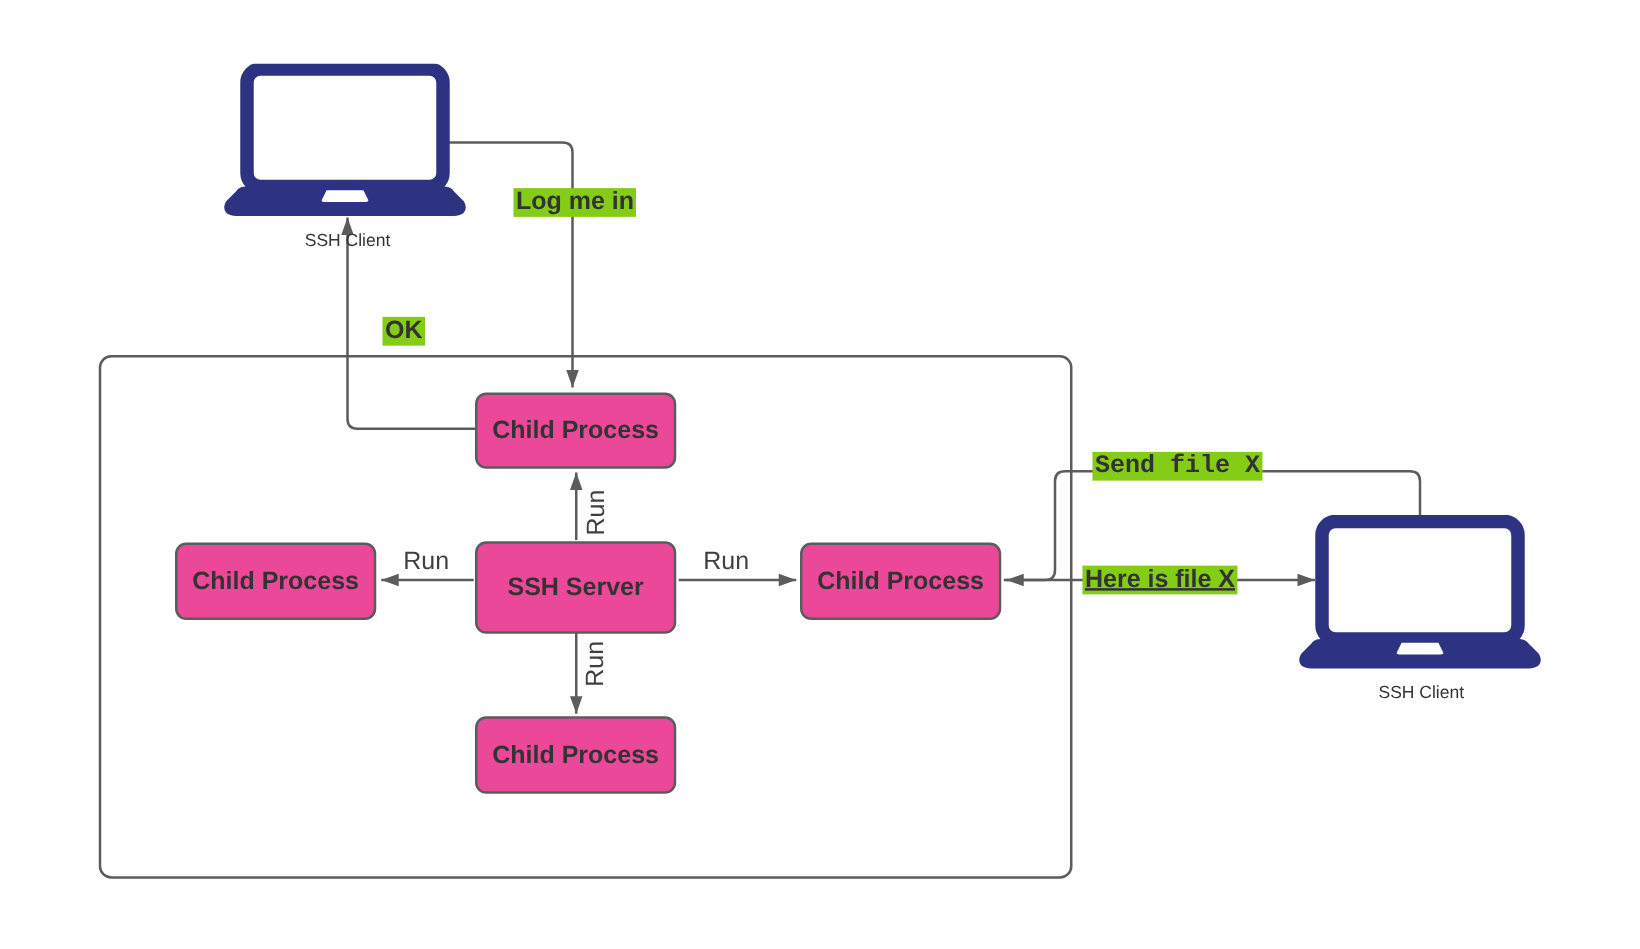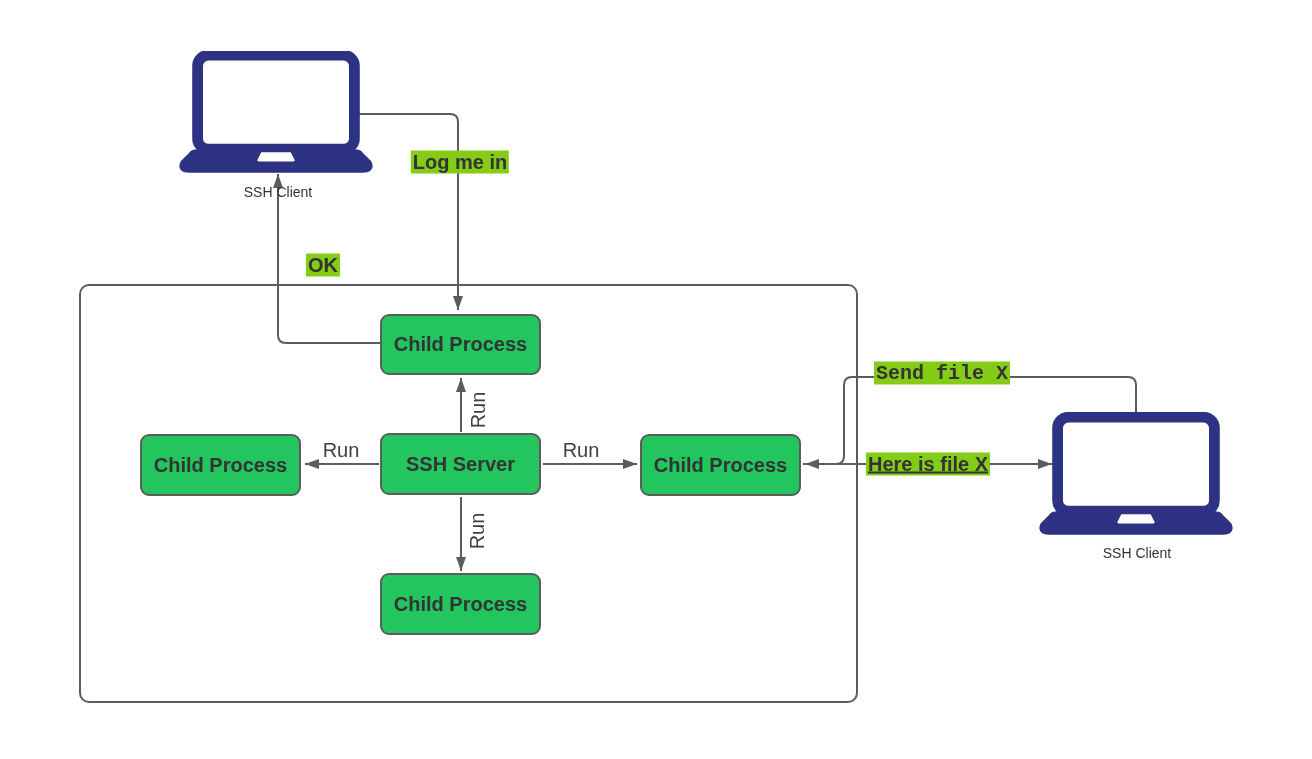--- a/index.html
+++ b/index.html
@@ -10,21 +10,21 @@
     font-family:"Liberation Sans", sans-serif;
     overflow:hidden;
   }
   .edges-layer{
     position:absolute;left:0;top:0;width:1312px;height:759px;
     z-index:1;
   }
   .node{
     position:absolute;
     box-sizing:border-box;
-    background:#22c55e;
+    background:#ec4899;
     border:2.5px solid #5c5c5c;
     border-radius:9px;
     display:flex;align-items:center;justify-content:center;
     font-weight:bold;font-size:20px;color:#333333;
     z-index:2;
     white-space:nowrap;
   }
   .boundary{
     position:absolute;
     box-sizing:border-box;
@@ -90,21 +90,21 @@
     <rect x="20" y="4" width="160" height="96" rx="11" fill="#ffffff" stroke-width="11" stroke="#2d3282"></rect>
     <path d="M20,100 H180 C184,100 187,101 189,104 L197,112 C201,119 197,124 189,124 H11 C3,124 -1,119 3,112 L11,104 C13,101 16,100 20,100 Z" fill="#2d3282"></path>
     <path d="M85,103 L115,103 L119,111 Q119.5,112.5 116.5,112.5 L83.5,112.5 Q80.5,112.5 81,111 Z" fill="#ffffff"></path>
   </svg>
   <div class="elabel client" style="left:1137px;top:553px;">SSH Client</div>
 
   <div class="node" style="left:380px;top:314px;width:161px;height:61px;">Child Process</div>
 
   <div class="node" style="left:140px;top:434px;width:161px;height:62px;">Child Process</div>
 
-  <div class="node" style="left:380px;top:433px;width:161px;height:62px;">SSH Server</div>
+  <div class="node" style="left:380px;top:433px;width:161px;height:74px;">SSH Server</div>
 
   <div class="node" style="left:640px;top:434px;width:161px;height:62px;">Child Process</div>
 
   <div class="node" style="left:380px;top:573px;width:161px;height:62px;">Child Process</div>
 
   <div class="elabel msg" style="left:460px;top:162px;">Log me in</div>
 
   <div class="elabel msg" style="left:278px;top:265px;margin-left:45px;">OK</div>
 
   <div class="elabel run run-vert" style="left:478px;top:410px;">Run</div>

